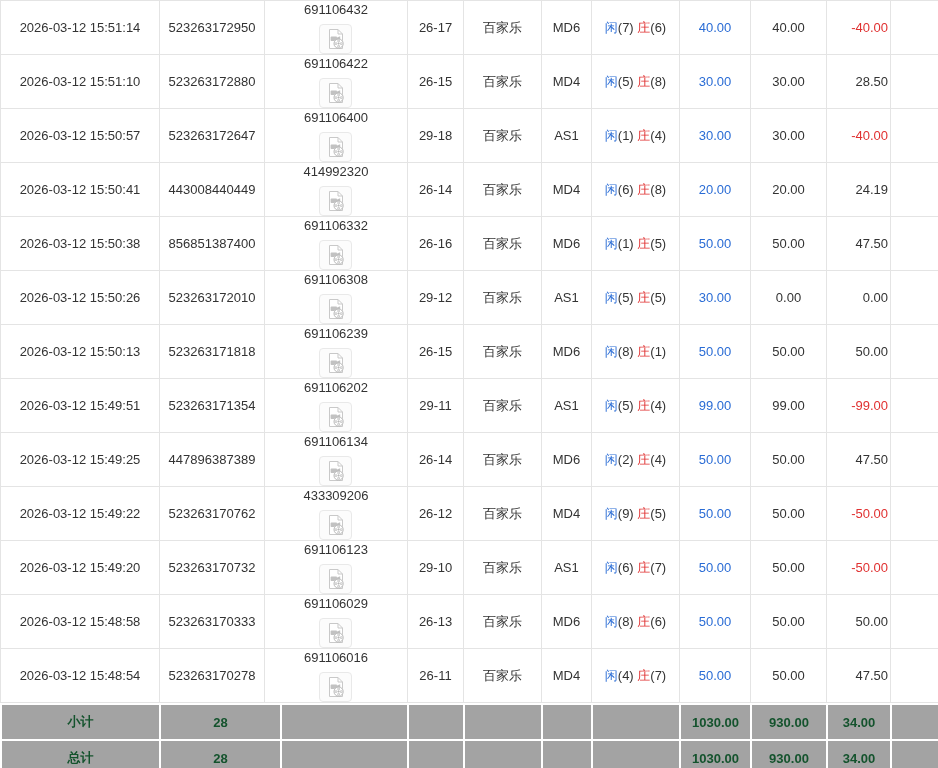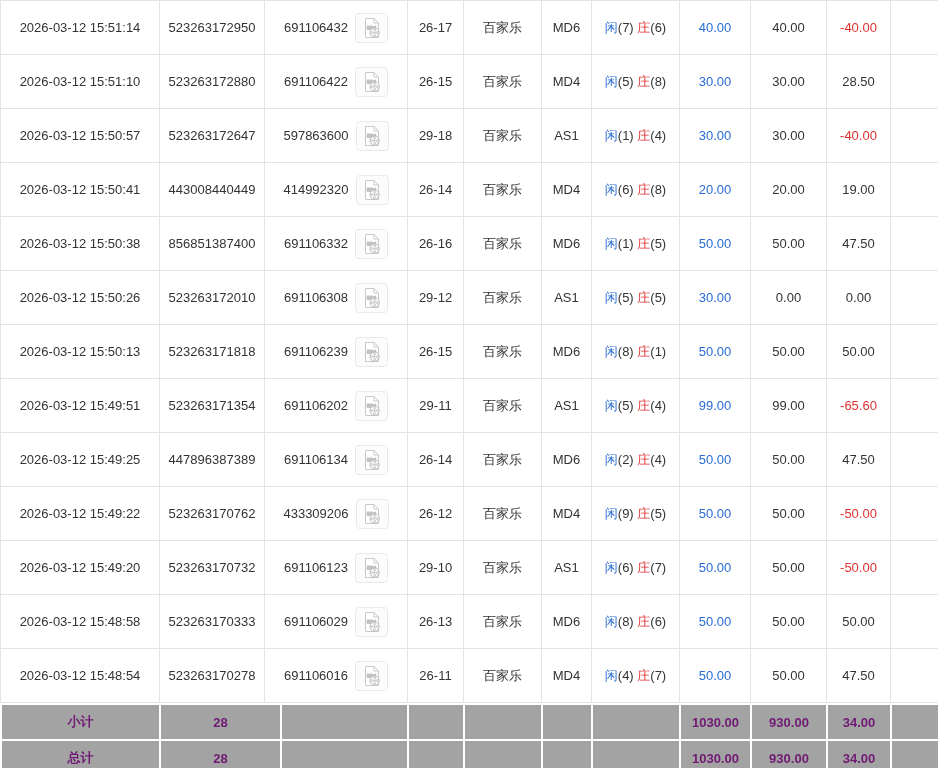--- a/index.html
+++ b/index.html
@@ -31,43 +31,44 @@
     color: var(--text);
     white-space: nowrap;
     overflow: hidden;
   }
   .body-table tr { height: 54px; }
   .round-wrap {
     display: inline-flex;
     align-items: center;
     justify-content: center;
     gap: 7px;
+    flex-direction: column;
   }
   .video-btn {
     display: inline-flex;
     align-items: center;
     justify-content: center;
     width: 33px; height: 30px;
     padding: 0;
     background: #fcfcfc;
     border: 1px solid #e9e9e9;
     border-radius: 4px;
     cursor: pointer;
   }
   .lbl-player { color: var(--blue); }
   .lbl-banker { color: var(--red); }
   .result .score { color: var(--text); }
   td.bet-amount { color: var(--blue); }
-  td.payout { color: var(--text); }
+  td.payout { color: var(--text); text-align: right; }
   td.payout.neg { color: var(--red); }
   .footer-table { margin-top: 0px; }
   .footer-table tr { height: 36px; }
   .footer-table td {
     background: var(--footer-bg);
-    color: #701a75;
+    color: #14532d;
     font-weight: bold;
     border: 2px solid #ffffff;
   }
 </style>
 </head>
 <body>
 
 <div>
 
   <table class="grid body-table">
@@ -153,21 +154,21 @@
     <td>30.00</td>
     <td class="payout">28.50</td>
     <td></td>
   </tr>
 
   <tr>
     <td>2026-03-12 15:50:57</td>
     <td>523263172647</td>
     <td>
       <span class="round-wrap">
-        <span>597863600</span>
+        <span>691106400</span>
         <button class="video-btn">
           <svg width="20" height="22" viewBox="0 0 20 22" aria-hidden="true">
             <path d="M3.5 1.5 h8.5 l4.5 4.5 v14.5 h-13 z" fill="#ffffff" stroke="#c9c9c9" stroke-width="1"></path>
             <path d="M12 1.5 v4.5 h4.5" fill="none" stroke="#c9c9c9" stroke-width="1"></path>
             <rect x="4.6" y="8.6" width="6.4" height="4.4" rx="0.8" fill="#c2c2c2"></rect>
             <path d="M11 9.6 l3.2 -1.3 v4.2 l-3.2 -1.3 z" fill="#c2c2c2"></path>
             <circle cx="12.6" cy="15.6" r="4.6" fill="#ffffff" stroke="#b8b8b8" stroke-width="1"></circle>
             <circle cx="12.6" cy="15.6" r="1" fill="#b8b8b8"></circle>
             <circle cx="12.6" cy="13" r="0.95" fill="none" stroke="#b8b8b8" stroke-width="0.8"></circle>
             <circle cx="12.6" cy="18.2" r="0.95" fill="none" stroke="#b8b8b8" stroke-width="0.8"></circle>
@@ -214,21 +215,21 @@
     </td>
     <td>26-14</td>
     <td>百家乐</td>
     <td>MD4</td>
     <td class="result">
       <span class="lbl-player">闲</span><span class="score">(6)</span>
       <span class="lbl-banker">庄</span><span class="score">(8)</span>
     </td>
     <td class="bet-amount">20.00</td>
     <td>20.00</td>
-    <td class="payout">19.00</td>
+    <td class="payout">24.19</td>
     <td></td>
   </tr>
 
   <tr>
     <td>2026-03-12 15:50:38</td>
     <td>856851387400</td>
     <td>
       <span class="round-wrap">
         <span>691106332</span>
         <button class="video-btn">
@@ -354,21 +355,21 @@
     </td>
     <td>29-11</td>
     <td>百家乐</td>
     <td>AS1</td>
     <td class="result">
       <span class="lbl-player">闲</span><span class="score">(5)</span>
       <span class="lbl-banker">庄</span><span class="score">(4)</span>
     </td>
     <td class="bet-amount">99.00</td>
     <td>99.00</td>
-    <td class="payout neg">-65.60</td>
+    <td class="payout neg">-99.00</td>
     <td></td>
   </tr>
 
   <tr>
     <td>2026-03-12 15:49:25</td>
     <td>447896387389</td>
     <td>
       <span class="round-wrap">
         <span>691106134</span>
         <button class="video-btn">

